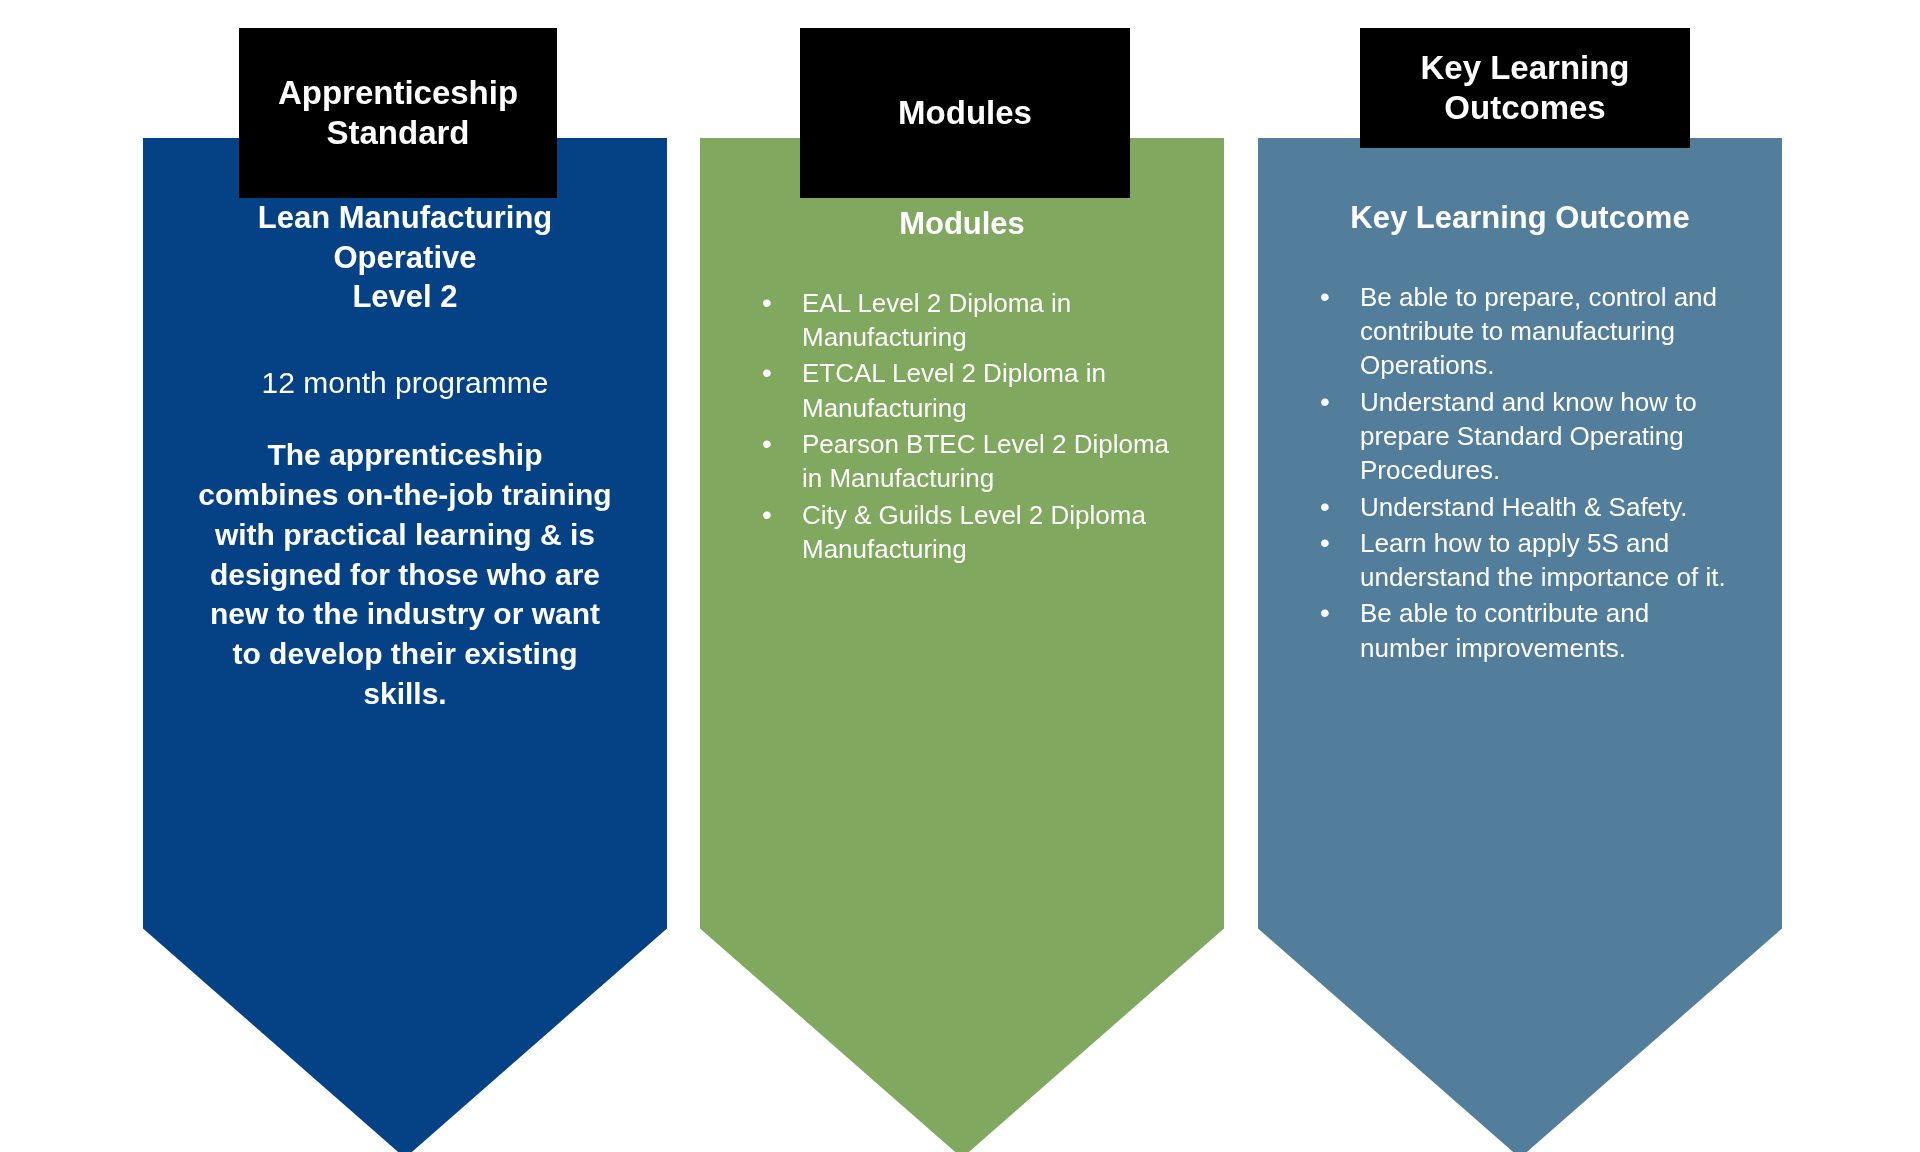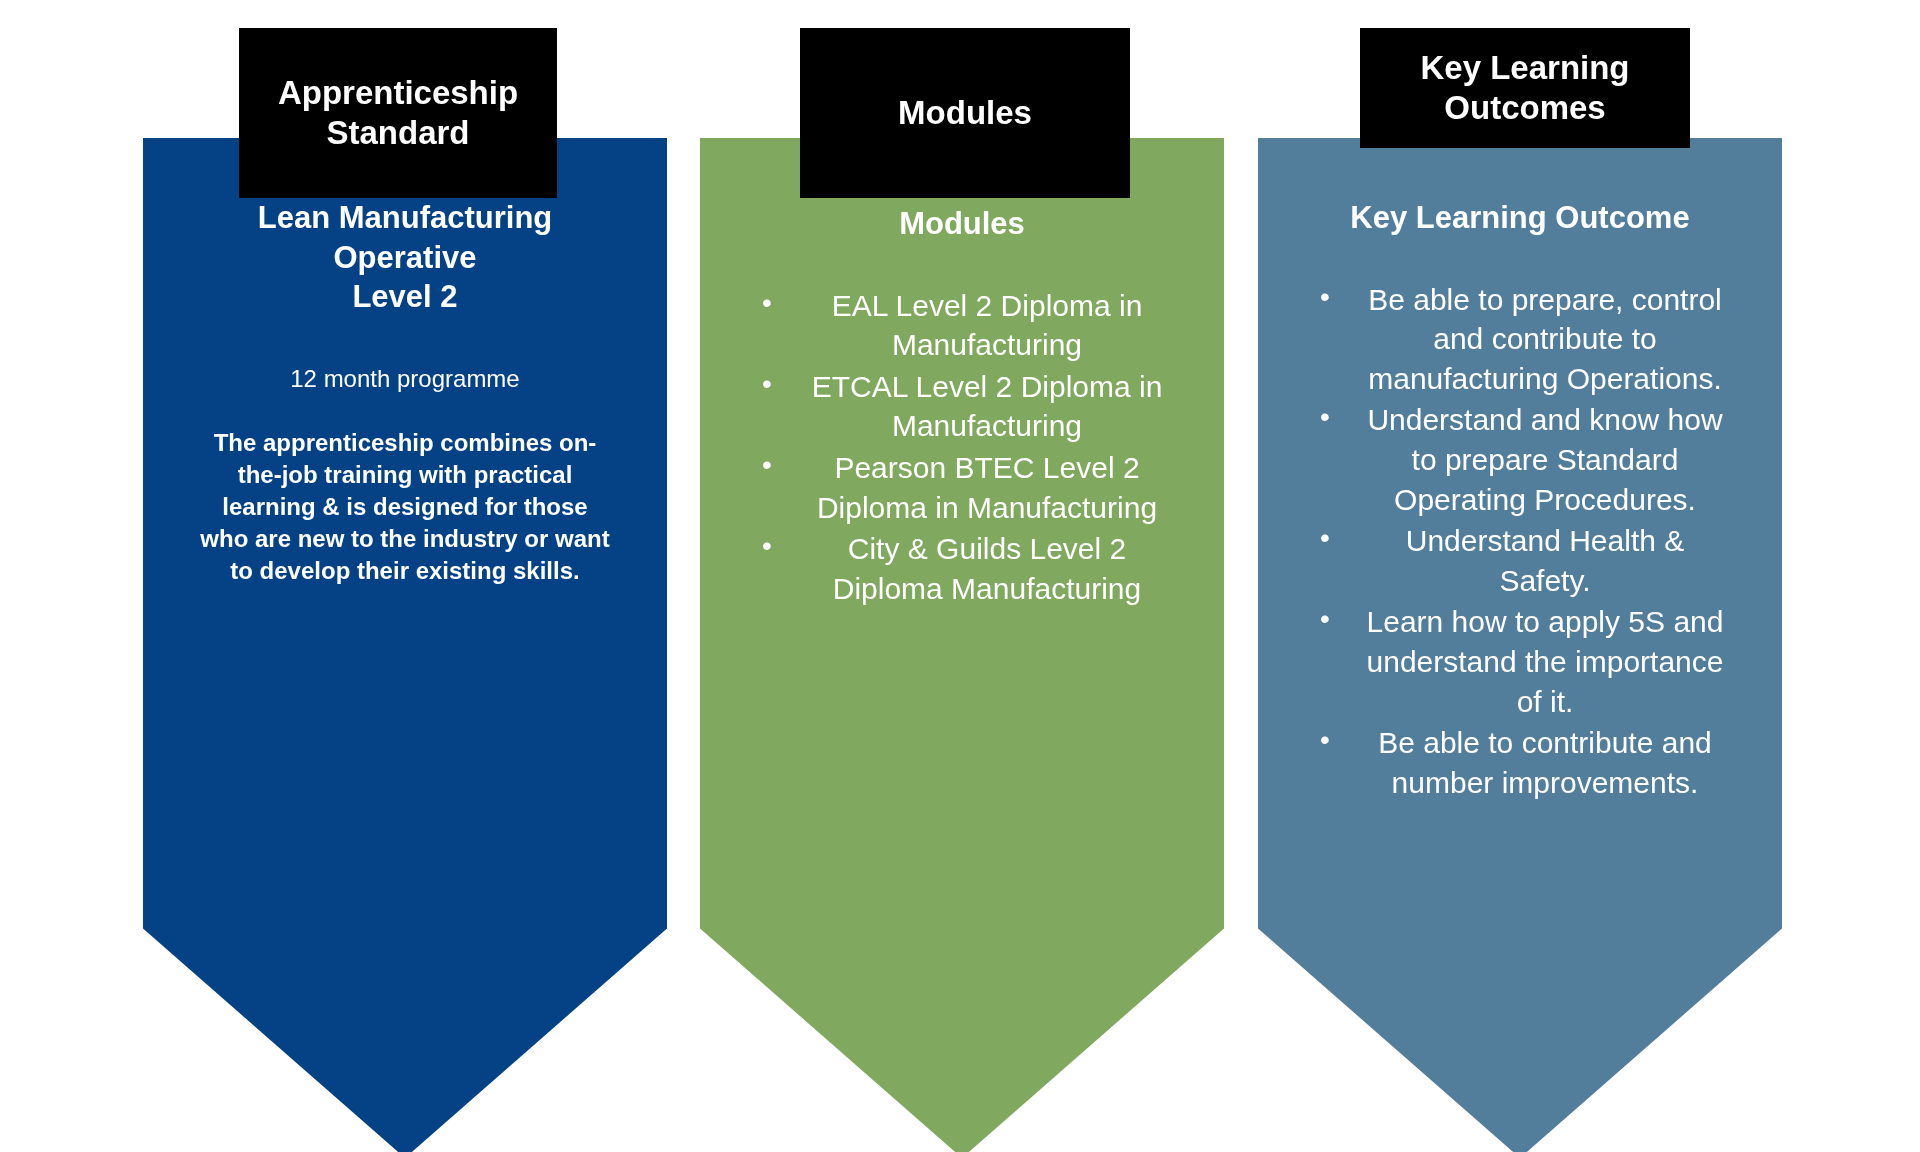--- a/index.html
+++ b/index.html
@@ -79,42 +79,42 @@
     text-align: center;
     padding-top: 60px;
     white-space: pre-line;
   }
   #col-modules .col-heading { padding-top: 66px; }
   #col-outcomes .col-heading { padding-top: 60px; }
 
   
   .para {
     color: #ffffff;
-    font-size: 24px;
+    font-size: 30px;
     line-height: 1.33;
     text-align: center;
     margin-top: 46px;
     padding: 0 6px;
   }
   .para.tight { margin-top: 32px; font-weight: bold; }
 
   
   ul.bullets {
     list-style: none;
     margin: 42px 0 0 0;
     padding: 0 6px 0 10px;
     color: #ffffff;
   }
   ul.bullets li {
     position: relative;
-    font-size: 30px;
+    font-size: 26px;
     line-height: 1.32;
     padding-left: 46px;
     margin-bottom: 2px;
-    text-align: center;
+    text-align: left;
   }
   ul.bullets li::before {
     content: "\2022";
     position: absolute;
     left: 6px;
     top: -1px;
     font-size: 28px;
     line-height: 1.32;
   }
 </style>

